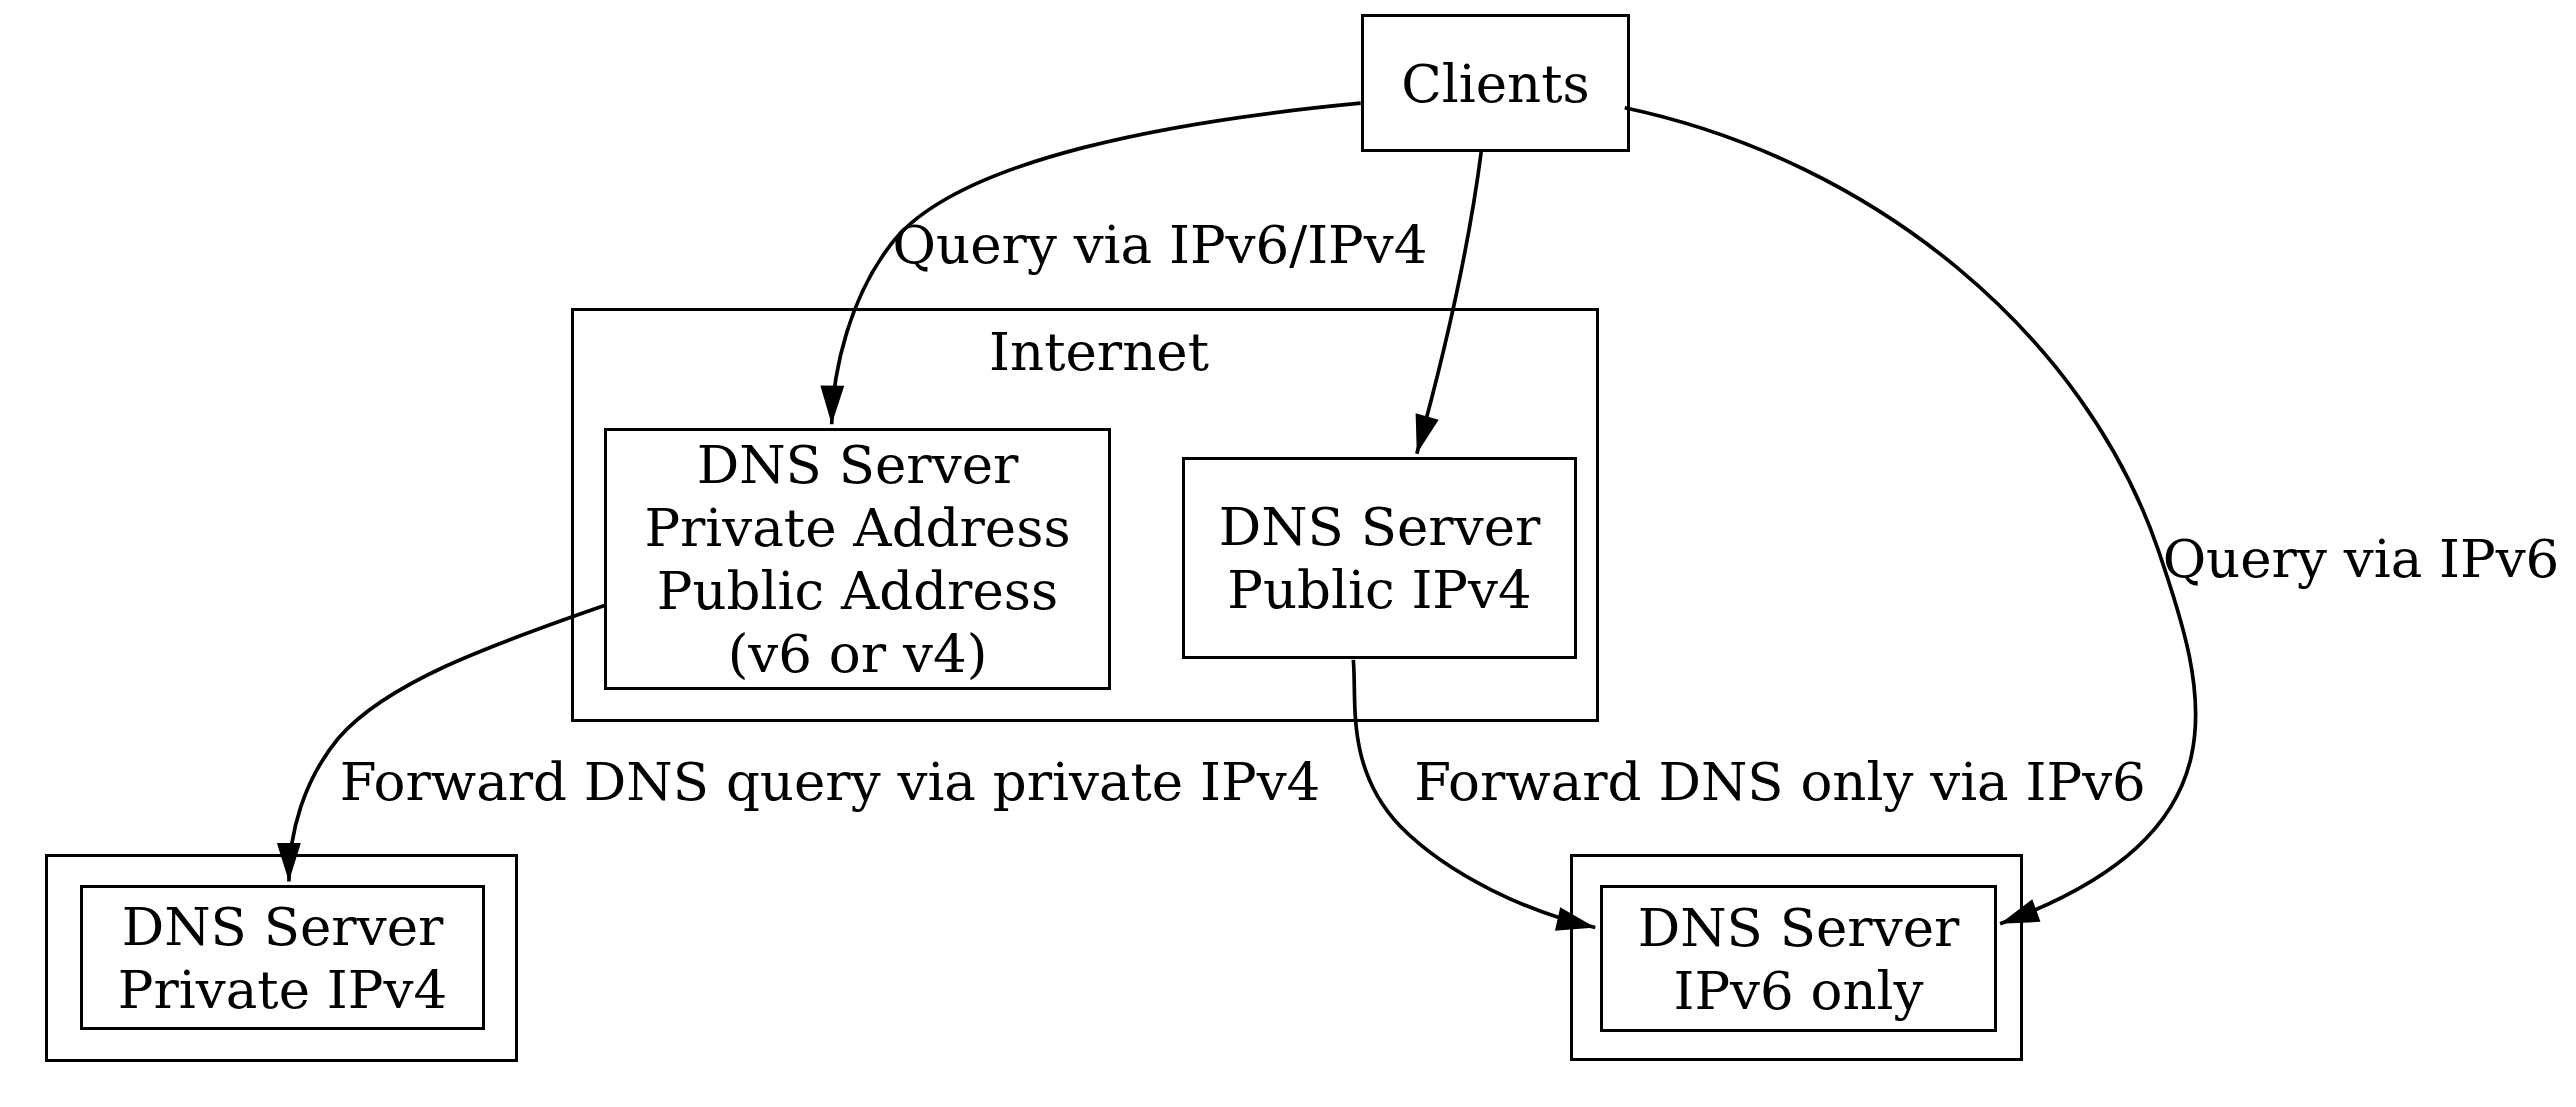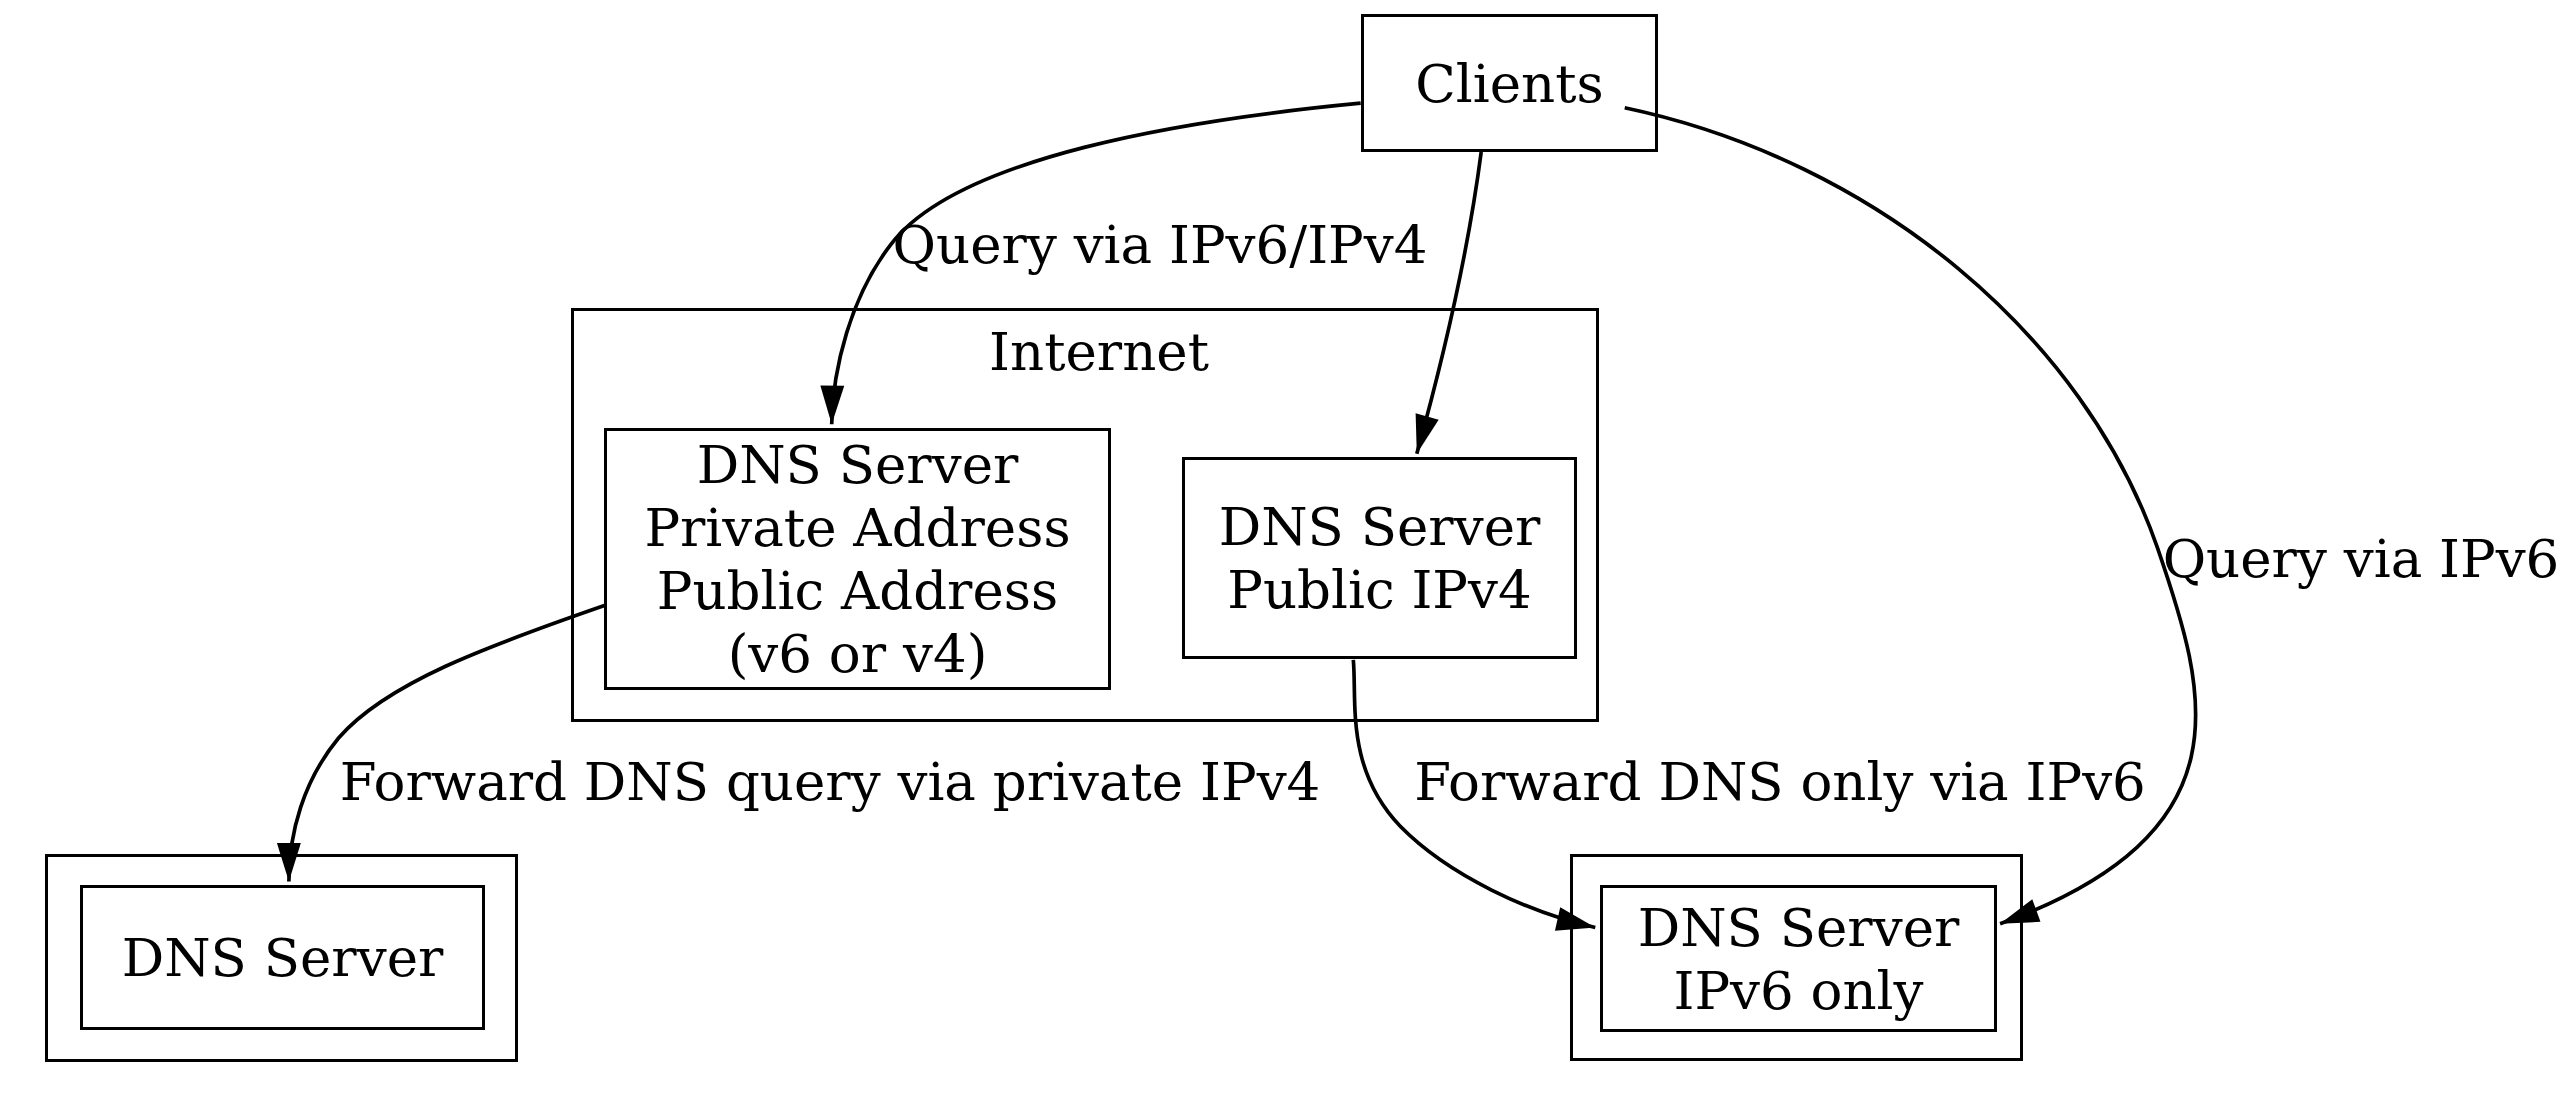--- a/index.html
+++ b/index.html
@@ -67,39 +67,40 @@
   }
 </style>
 </head>
 <body>
 
 <div id="canvas">
 
   <div class="cluster" style="left:571px; top:308px; width:1028px; height:414px;"></div>
   <div class="cluster-label" style="left:1086px; top:351px;">Internet</div>
 
-  <div class="node" style="left:1361px; top:14px; width:297px; height:138px;">
+  <div class="node" style="left:1361px; top:14px; width:269px; height:138px;">
     <div>Clients</div>
   </div>
 
   <div class="node" style="left:604px; top:428px; width:507px; height:262px;">
     <div>DNS Server</div>
     <div>Private Address</div>
     <div>Public Address</div>
     <div>(v6 or v4)</div>
   </div>
 
   <div class="node" style="left:1182px; top:457px; width:395px; height:202px;">
     <div>DNS Server</div>
     <div>Public IPv4</div>
   </div>
 
   <div class="periphery" style="left:45px; top:854px; width:473px; height:208px;"></div>
   <div class="node" style="left:80px; top:885px; width:405px; height:145px;">
     <div>DNS Server</div>
+    <div>Private IPv4</div>
   </div>
 
   <div class="periphery" style="left:1570px; top:854px; width:453px; height:207px;"></div>
   <div class="node" style="left:1600px; top:885px; width:397px; height:147px;">
     <div>DNS Server</div>
     <div>IPv6 only</div>
   </div>
 
   <div class="edge-label" style="left:1160px; top:244px;">Query via IPv6/IPv4</div>
   <div class="edge-label" style="left:2361px; top:558px;">Query via IPv6</div>

